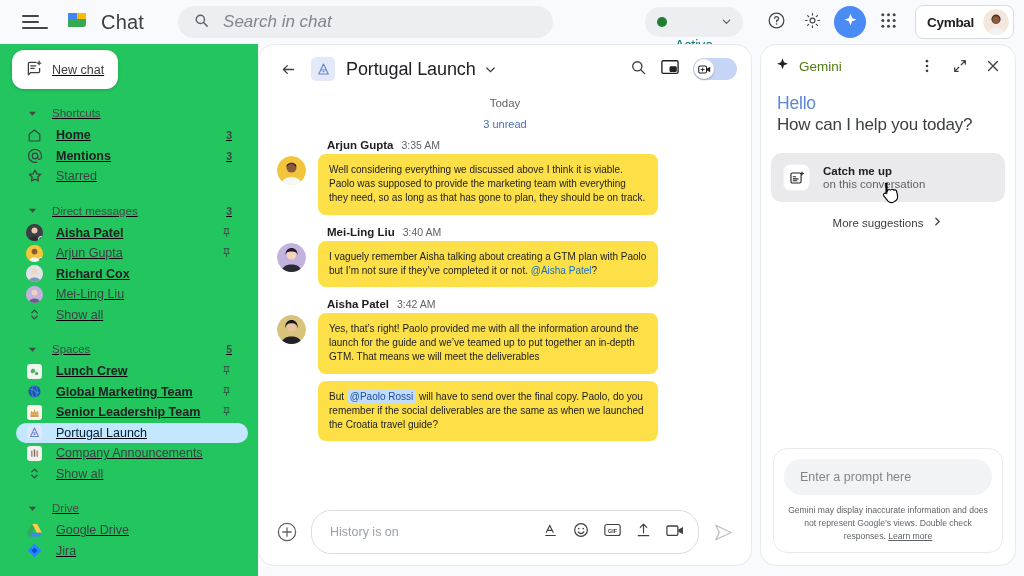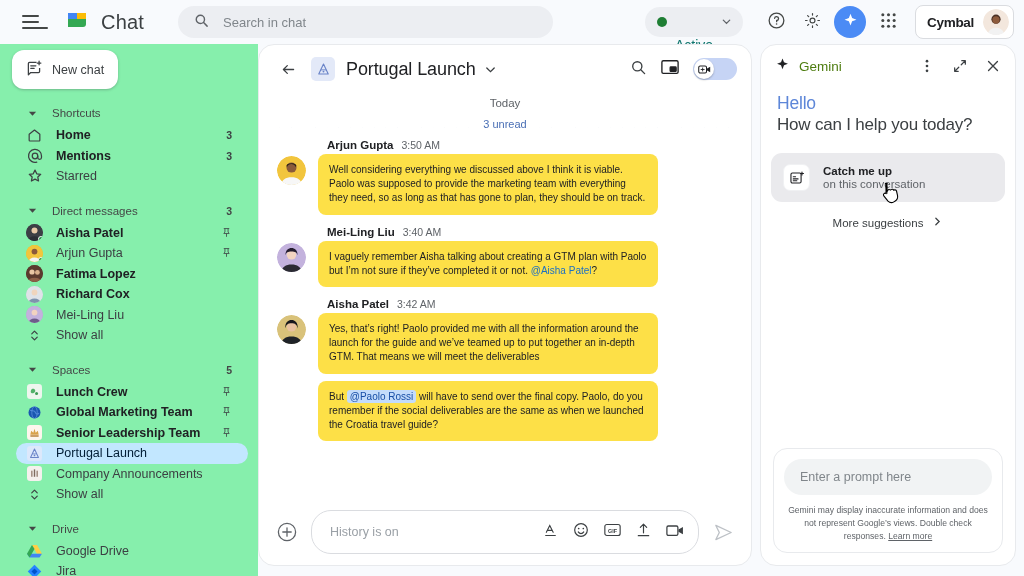--- a/index.html
+++ b/index.html
@@ -16,38 +16,38 @@
   .topbar { height: 44px; display: flex; align-items: center; flex: 0 0 44px; background: #f8fafd; }
   .hamburger { width: 26px; height: 26px; margin-left: 22px; display: flex; flex-direction: column; justify-content: center; gap: 4px; cursor: pointer; }
   .hamburger i { display:block; height: 2px; background: #444746; border-radius: 2px; }
   .hamburger i:nth-child(1){ width: 17px; }
   .hamburger i:nth-child(2){ width: 17px; }
   .chat-logo { margin-left: 16px; width: 26px; height: 26px; position: relative; }
   .app-title { margin-left: 11px; font-size: 20px; color: #3c4043; letter-spacing: .2px; }
 
   .search-wrap { margin-left: 34px; width: 375px; height: 32px; background: #eceef2; border-radius: 18px; display: flex; align-items: center; padding: 0 16px; cursor: text; }
   .search-wrap .mag { margin-right: 14px; flex: 0 0 auto; }
-  .search-input { border: none; outline: none; background: transparent; font-size: 13px; color: #a16207; font-family: inherit; width: 100%; }
+  .search-input { border: none; outline: none; background: transparent; font-size: 17px; color: #a16207; font-family: inherit; width: 100%; font-style: italic; }
   .search-input::placeholder { color: #80868b; }
 
   .top-right { margin-left: auto; display: flex; align-items: center; gap: 2px; padding-right: 10px; }
   .active-pill { height: 30px; display: flex; align-items: center; gap: 8px; padding: 0 11px 0 12px; background: #eceef2; border-radius: 16px; cursor: pointer; margin-right: 14px; }
   .dot-green { width: 10px; height: 10px; border-radius: 50%; background: #1e7e34; }
   .active-pill .lbl { font-size: 14px; color: #0f766e; margin-top: 45px; }
   .icon-btn { width: 34px; height: 34px; border-radius: 50%; display: flex; align-items: center; justify-content: center; cursor: pointer; }
   .gem-btn { width: 32px; height: 32px; border-radius: 50%; background: #4b8bf5; display:flex; align-items:center; justify-content:center; cursor:pointer; margin: 0 3px; }
   .account-chip { margin-left: 8px; height: 34px; display: flex; align-items: center; gap: 9px; border: 1px solid #dadce0; border-radius: 8px; padding: 0 4px 0 11px; background: #fff; cursor: pointer; }
   .brand-txt { font-size: 13.5px; font-weight: bold; color: #202124; letter-spacing: -.3px; }
   .avatar { border-radius: 50%; overflow: hidden; flex: 0 0 auto; position: relative; }
 
   
   .body-row { flex: 1; display: flex; min-height: 0; }
 
   
-  .leftnav { width: 258px; flex: 0 0 258px; background: #86efac; padding-top: 2px; position: relative; }
+  .leftnav { width: 258px; flex: 0 0 258px; background: #22c55e; padding-top: 2px; position: relative; text-decoration: underline; }
   .newchat { margin: 4px 0 0 12px; width: 106px; height: 39px; background: #fff; border-radius: 12px; display: flex; align-items: center; gap: 9px; padding-left: 14px; box-shadow: 0 1px 3px rgba(60,64,67,.22), 0 1px 2px rgba(60,64,67,.10); cursor: pointer; }
   .newchat .lbl { font-size: 12.5px; color: #3c4043; font-weight: 500; }
 
   .nav-section { margin-top: 12px; }
   .nav-head { height: 24px; display: flex; align-items: center; padding-left: 26px; cursor: pointer; }
   .nav-head .caret { width: 12px; margin-right: 14px; display:flex; align-items:center; justify-content:center; }
   .nav-head .lbl { font-size: 11.5px; color: #444746; flex: 1; }
   .nav-head .cnt { font-size: 10.5px; color: #444746; padding-right: 26px; font-weight: bold; }
 
   .nav-item { height: 20.5px; display: flex; align-items: center; padding-left: 26px; border-radius: 0 16px 16px 0; margin-right: 10px; cursor: pointer; }
@@ -324,33 +324,20 @@
             </span>
           </span>
           <span class="lbl">Arjun Gupta</span>
           <span class="pin">
             <svg width="11" height="11" viewBox="0 0 14 14" fill="none" stroke="#3c4043" stroke-width="1.2">
                 <path d="M4 2h6M5 2v4.4L3.6 8.3h6.8L9 6.4V2M7 8.3V12" stroke-linecap="round" stroke-linejoin="round"></path>
               </svg>
           </span>
         </div>
 
-        <div class="nav-item bold">
-          <span class="ico">
-            <span class="dm-av" style="background:#5b3a2e">
-              <svg width="17" height="17" viewBox="0 0 17 17">
-                  <circle cx="8.5" cy="8.5" r="8.5" fill="#5b3a2e"></circle>
-                  <circle cx="6" cy="7" r="2.6" fill="#e9c6a4"></circle>
-                  <circle cx="11.4" cy="7.4" r="2.4" fill="#d9b08c"></circle>
-                  <path d="M1.6 17c.8-2.8 3-4.2 6.9-4.2s6.1 1.4 6.9 4.2z" fill="#8d5f47"></path>
-                </svg>
-            </span>
-          </span>
-          <span class="lbl">Fatima Lopez</span>
-        </div>
 
         <div class="nav-item bold">
           <span class="ico">
             <span class="dm-av" style="background:#cdd3db">
               <svg width="17" height="17" viewBox="0 0 17 17">
                   <circle cx="8.5" cy="8.5" r="8.5" fill="#dfe3e8"></circle>
                   <circle cx="8.5" cy="6.5" r="2.9" fill="#f0d5bd"></circle>
                   <path d="M2.2 17c.6-3 2.9-4.5 6.3-4.5S14.2 14 14.8 17z" fill="#7e93ad"></path>
                 </svg>
             </span>
@@ -576,21 +563,21 @@
             <svg width="29" height="29" viewBox="0 0 29 29">
                 <circle cx="14.5" cy="14.5" r="14.5" fill="#f2c53d"></circle>
                 <circle cx="14.5" cy="11.6" r="5" fill="#8a5a3b"></circle>
                 <path d="M3.8 29c1-5.2 4.8-7.8 10.7-7.8S24.2 23.8 25.2 29z" fill="#f7f7f7"></path>
                 <path d="M9.6 9.2c1.3-2.6 8.3-2.7 9.6 0 .5 1-.5 1.9-.5 1.9s-1-3-4.4-3-4.2 3-4.2 3-.9-.9-.5-1.9z" fill="#2e2117"></path>
               </svg>
           </span>
           <div class="col">
             <div class="meta">
               <span class="who">Arjun Gupta</span>
-              <span class="tm">3:50 AM</span>
+              <span class="tm">3:35 AM</span>
             </div>
             <div class="bubble">Well considering everything we discussed above I think it is viable. Paolo was supposed to provide the marketing team with everything they need, so as long as that has gone to plan, they should be on track.</div>
           </div>
         </div>
 
         <div class="msg">
           <span class="av">
             <svg width="29" height="29" viewBox="0 0 29 29">
                 <circle cx="14.5" cy="14.5" r="14.5" fill="#c3b2dd"></circle>
                 <circle cx="14.5" cy="11.8" r="4.8" fill="#f2d3c0"></circle>

